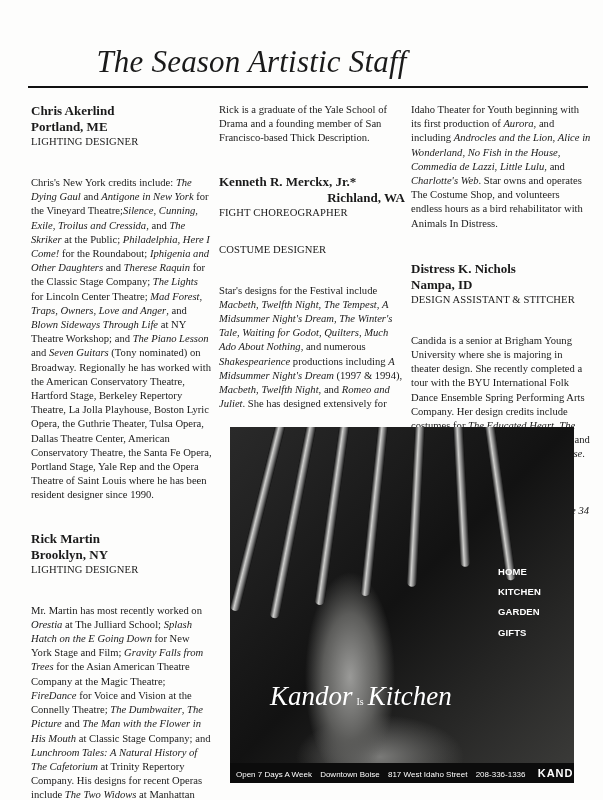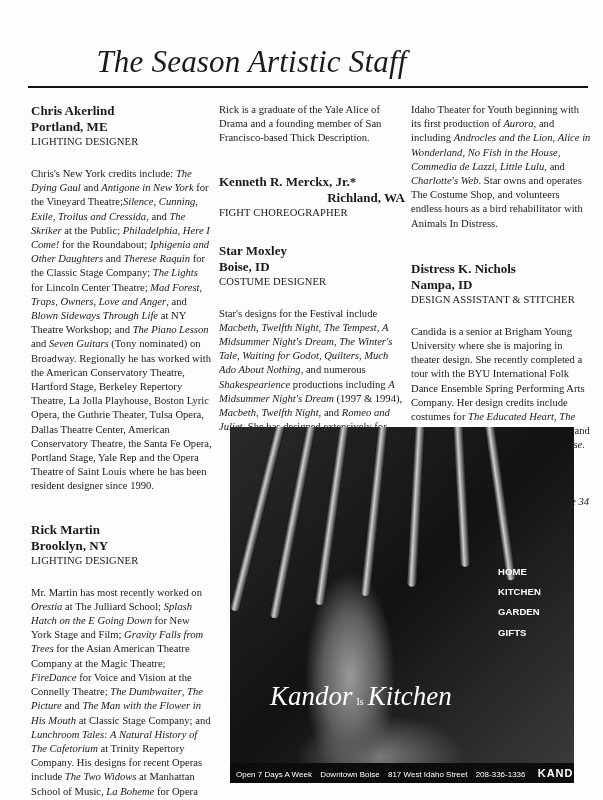--- a/index.html
+++ b/index.html
@@ -9,21 +9,21 @@
          font-style:italic;font-size:31px;letter-spacing:0.2px;}
   .title-rule{position:absolute;left:28px;width:560px;top:86px;height:2px;background:#111;}
   .col{position:absolute;font-size:10.6px;line-height:14.2px;}
   .c1{left:31px;top:103px;width:181px;}
   .c2{left:219px;top:103px;width:186px;}
   .c3{left:411px;top:103px;width:180px;}
   .name-row{display:flex;justify-content:space-between;font-weight:bold;font-size:13px;line-height:16px;flex-direction:column;}
   .name-row.stack{display:block;margin-top:13px;}
   .name-row .loc2{text-align:right;display:block;}
   .role{font-size:10.6px;line-height:13px;letter-spacing:0.1px;}
-  .bio{margin-top:19px;text-align:left;}
+  .bio{margin-top:28px;text-align:left;}
   .bio i{font-style:italic;}
   .note{font-style:italic;padding-left:20px;}
   .cont{font-style:italic;text-align:right;margin-top:14px;padding-right:2px;}
   .ad{position:absolute;left:230px;top:427px;width:344px;height:356px;background:#8b5cf6;overflow:hidden;}
   .ad-photo{position:absolute;left:0;top:0;width:344px;height:336px;
     background:
       radial-gradient(ellipse 60px 140px at 120px 250px,#9a9a98 0%,#5c5c5a 45%,rgba(0,0,0,0) 75%),
       radial-gradient(ellipse 120px 60px at 150px 330px,#7a7a78 0%,rgba(0,0,0,0) 70%),
       linear-gradient(135deg,#2a2a2a 0%,#121212 50%,#3a3a38 100%);}
   .tine{position:absolute;width:10px;border-radius:0 0 6px 6px;
@@ -55,35 +55,31 @@
     <div class="name-row">
       <span>Rick Martin</span>
       <span>Brooklyn, NY</span>
     </div>
     <div class="role">LIGHTING DESIGNER</div>
     <div class="bio">Mr. Martin has most recently worked on <i>Orestia</i> at The Julliard School; <i>Splash Hatch on the E Going Down</i> for New York Stage and Film; <i>Gravity Falls from Trees</i> for the Asian American Theatre Company at the Magic Theatre; <i>FireDance</i> for Voice and Vision at the Connelly Theatre; <i>The Dumbwaiter</i>, <i>The Picture</i> and <i>The Man with the Flower in His Mouth</i> at Classic Stage Company; and <i>Lunchroom Tales: A Natural History of The Cafetorium</i> at Trinity Repertory Company. His designs for recent Operas include <i>The Two Widows</i> at Manhattan School of Music, <i>La Boheme</i> for Opera Omaha, <i>The Barber of Seville</i> for Connecticut Grand Opera, <i>Semele</i> at Skylight Opera, and <i>Acis and Galatea</i> for Arts at St. Ann's. Rick designed the lighting for the Festival's productions of  (1996),  (1996),  (1996), and  (1995) among others.</div>
   </div>
 </div>
 
 <div class="col c2">
-  <div class="bio" style="margin-top:0">Rick is a graduate of the Yale Alice of Drama and a founding member of San Francisco-based Thick Description.</div>
+  <div class="bio" style="margin-top:0">Rick is a graduate of the Yale School of Drama and a founding member of San Francisco-based Thick Description.</div>
 
   <div style="margin-top:28px;">
     <div class="name-row stack">
       <span>Kenneth R. Merckx, Jr.*</span>
       <span class="loc2">Richland, WA</span>
     </div>
     <div class="role">FIGHT CHOREOGRAPHER</div>
   </div>
 
   <div style="margin-top:24px;">
-    <div class="name-row">
-      <span>Star Moxley</span>
-      <span>Boise, ID</span>
-    </div>
     <div class="role">COSTUME DESIGNER</div>
     <div class="bio">Star's designs for the Festival include <i>Macbeth</i>, <i>Twelfth Night</i>, <i>The Tempest</i>, <i>A Midsummer Night's Dream</i>, <i>The Winter's Tale</i>, <i>Waiting for Godot</i>, <i>Quilters</i>, <i>Much Ado About Nothing</i>, and numerous <i>Shakespearience</i> productions including <i>A Midsummer Night's Dream</i> (1997 &amp; 1994), <i>Macbeth</i>, <i>Twelfth Night</i>, and <i>Romeo and Juliet</i>. She has designed extensively for</div>
   </div>
 </div>
 
 <div class="col c3">
   <div class="bio" style="margin-top:0">Idaho Theater for Youth beginning with its first production of <i>Aurora</i>, and including <i>Androcles and the Lion</i>, <i>Alice in Wonderland</i>, <i>No Fish in the House</i>, <i>Commedia de Lazzi</i>, <i>Little Lulu</i>, and <i>Charlotte's Web</i>. Star owns and operates The Costume Shop, and volunteers endless hours as a bird rehabilitator with Animals In Distress.</div>
 
   <div style="margin-top:30px;">
     <div class="name-row">

